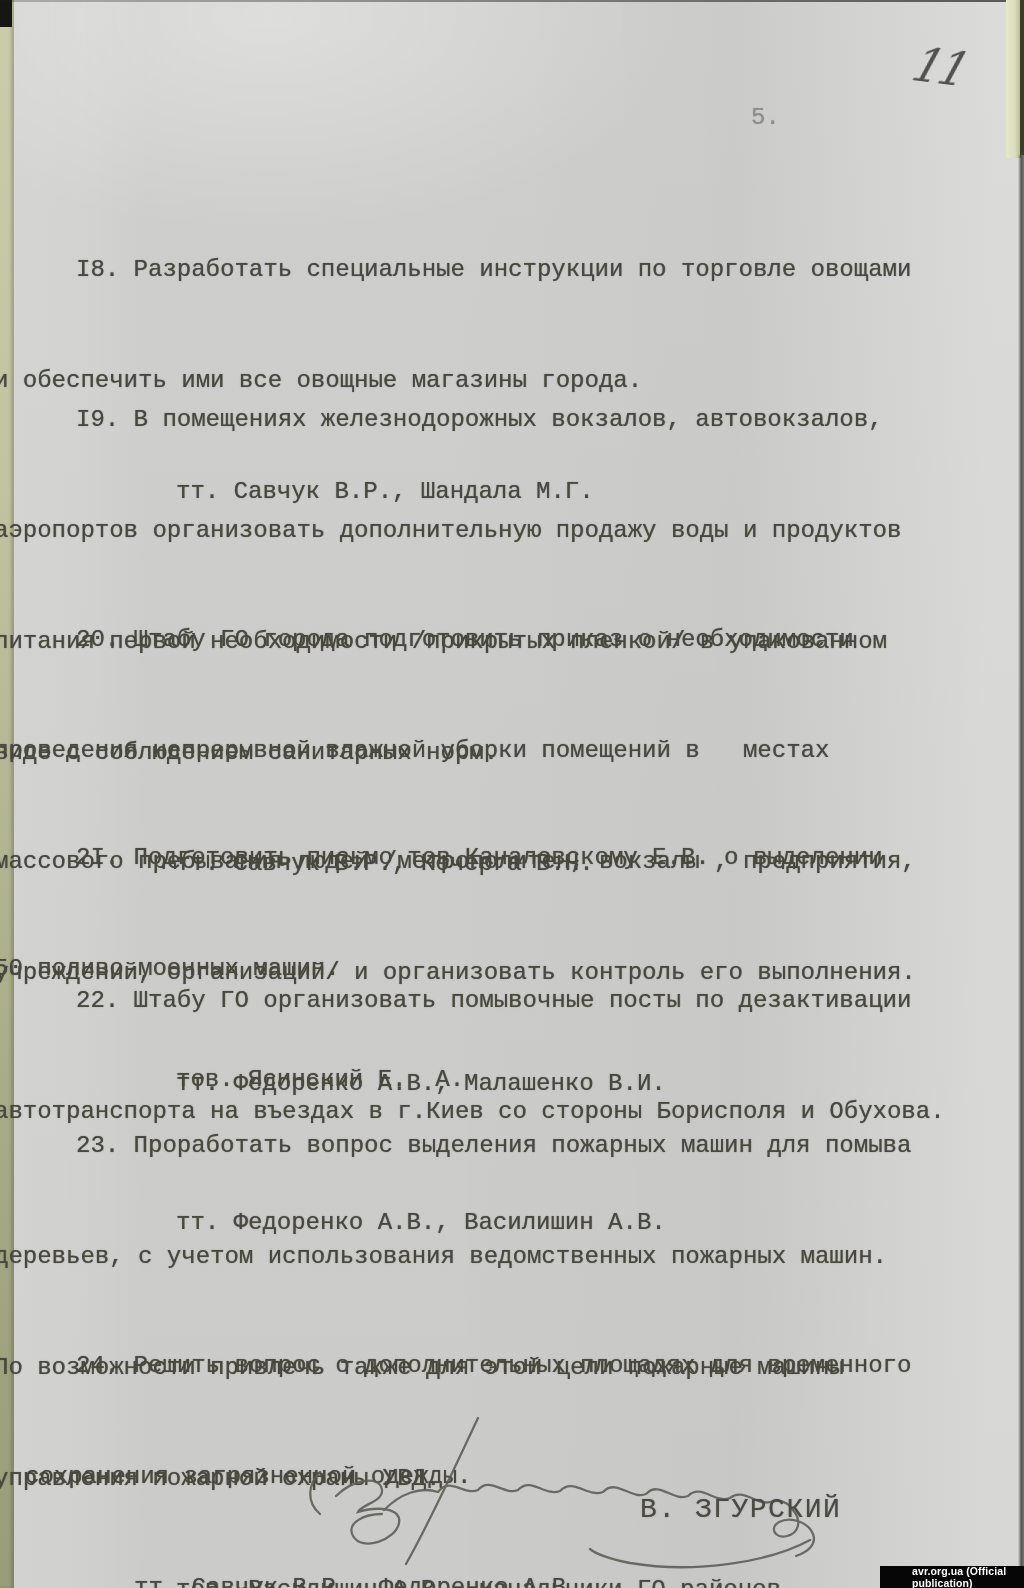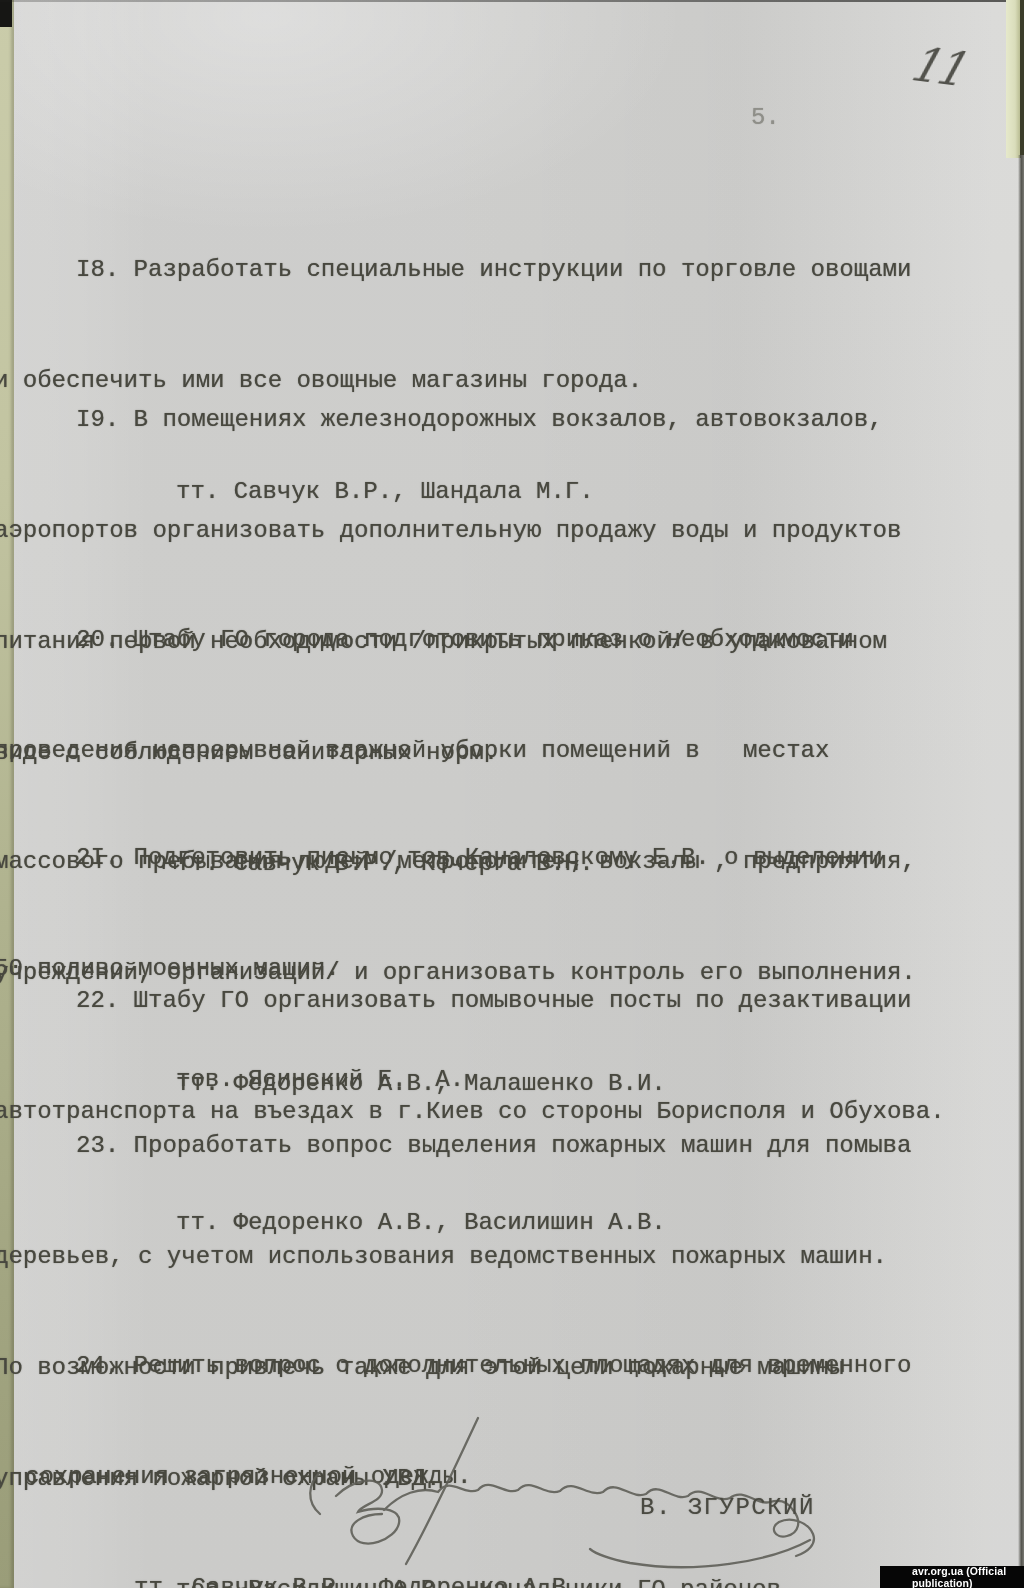--- a/index.html
+++ b/index.html
@@ -58,21 +58,21 @@
     position:absolute;left:914px;top:40px;
     font-family:"DejaVu Serif",serif;font-style:italic;
     font-size:46px;color:#52524c;
     transform:skewX(-12deg) rotate(7deg);
     letter-spacing:-3px;filter:blur(0.3px);
   }
   .signature-wrap{position:absolute;left:300px;top:1410px;width:550px;height:168px;}
   .signature-wrap svg{filter:blur(0.3px);}
   .sig-name{
     position:absolute;left:640px;top:1494px;
-    font-size:24px;letter-spacing:1.5px;color:#4a4a42;
+    font-size:28px;letter-spacing:1.5px;color:#4a4a42;
     text-shadow:0 0 1.2px rgba(70,70,62,0.55);filter:blur(0.3px);white-space:pre;
   }
   .badge{
     position:absolute;left:880px;top:1566px;width:144px;height:22px;
     background:#060606;color:#ffffff;
     font-family:"Liberation Sans","DejaVu Sans",sans-serif;
     font-size:10.5px;font-weight:bold;
     display:flex;align-items:center;justify-content:center;
     letter-spacing:0.1px;
     padding-left:32px;

